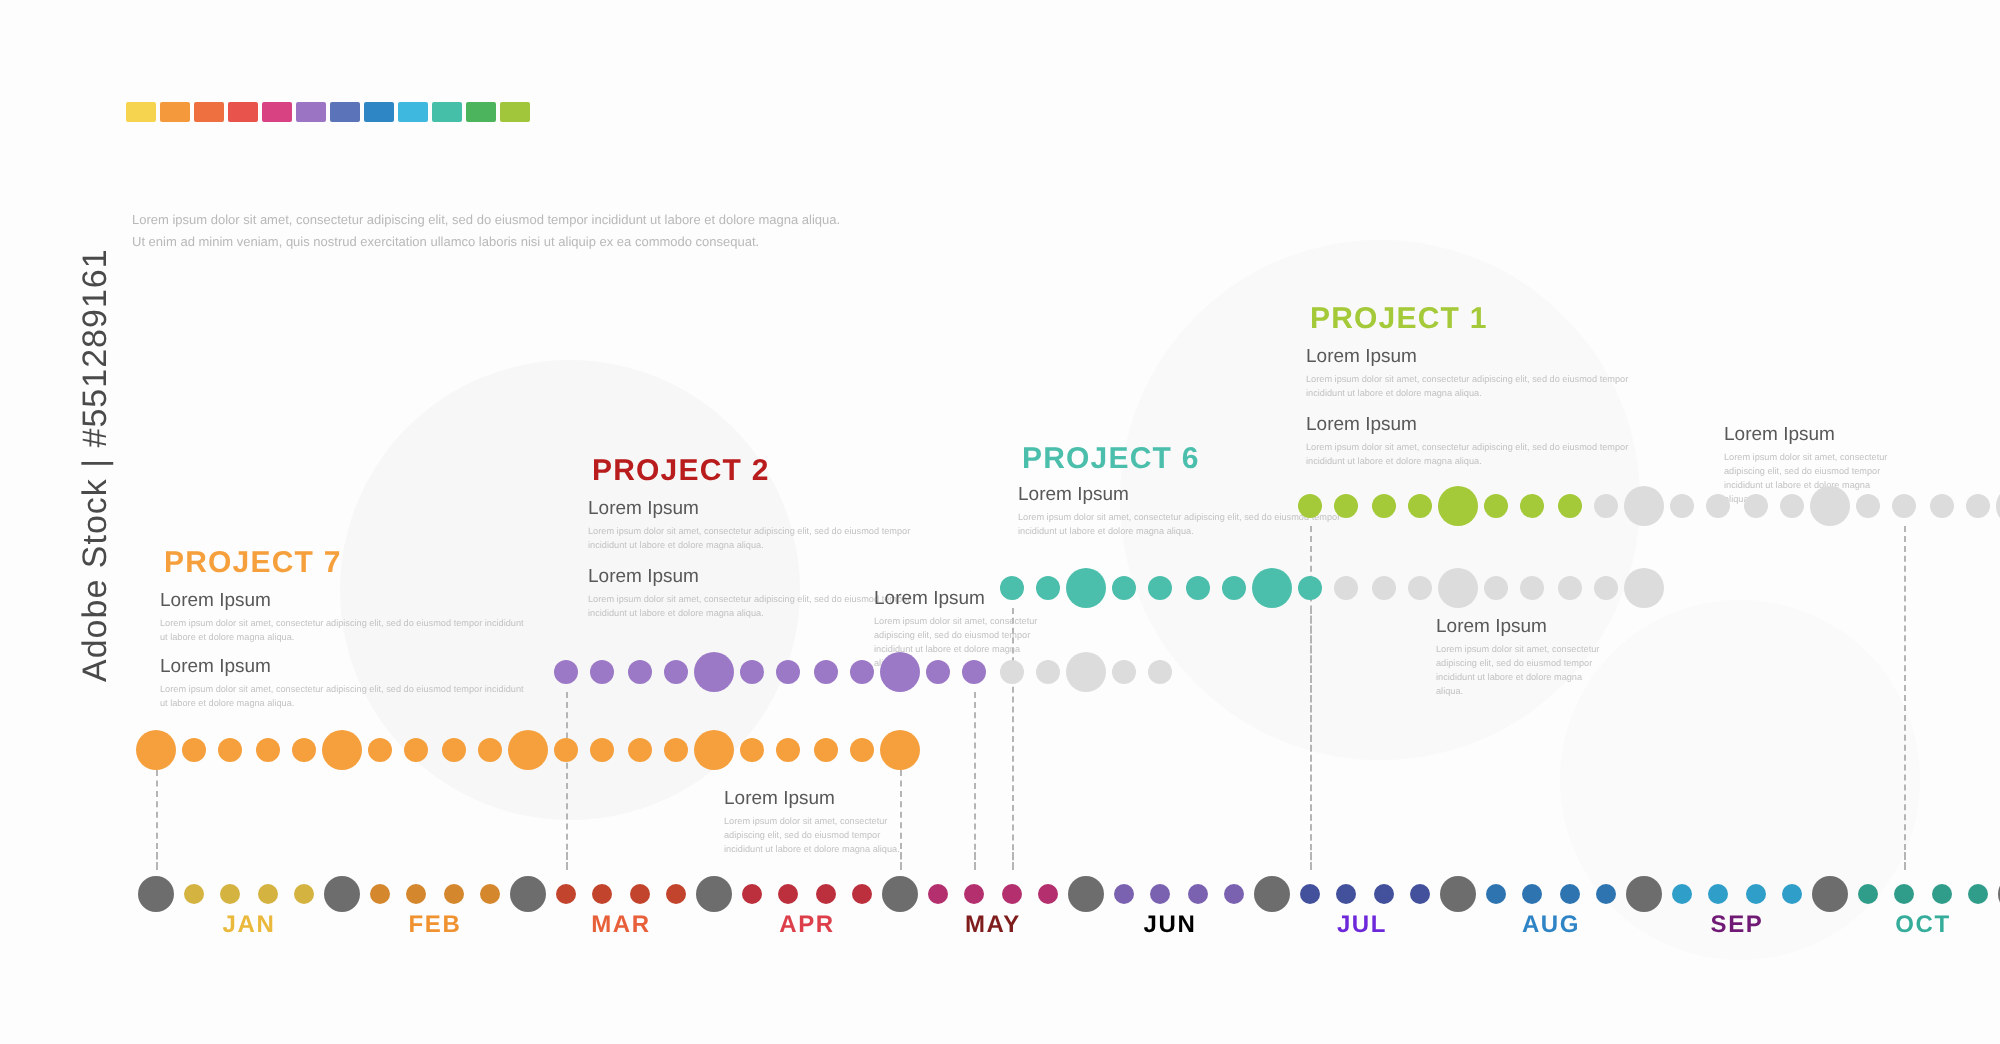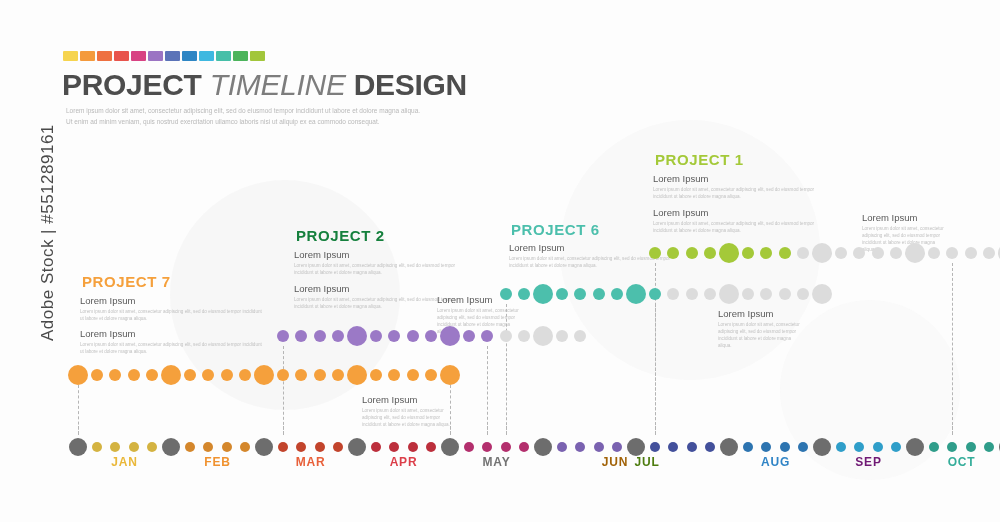--- a/index.html
+++ b/index.html
@@ -67,23 +67,20 @@
       <div class="swatch" style="background: rgb(216, 66, 131);"></div>
       <div class="swatch" style="background: rgb(155, 116, 195);"></div>
       <div class="swatch" style="background: rgb(91, 115, 184);"></div>
       <div class="swatch" style="background: rgb(46, 134, 196);"></div>
       <div class="swatch" style="background: rgb(63, 184, 224);"></div>
       <div class="swatch" style="background: rgb(70, 191, 168);"></div>
       <div class="swatch" style="background: rgb(76, 180, 92);"></div>
       <div class="swatch" style="background: rgb(162, 198, 59);"></div>
     </div>
 
-  <div class="title">
-    <span class="b">PROJECT </span><span class="i">TIMELINE</span><span class="b"> DESIGN</span>
-  </div>
 
   <div class="subtitle">
     <div>Lorem ipsum dolor sit amet, consectetur adipiscing elit, sed do eiusmod tempor incididunt ut labore et dolore magna aliqua.</div>
     <div>Ut enim ad minim veniam, quis nostrud exercitation ullamco laboris nisi ut aliquip ex ea commodo consequat.</div>
   </div>
 
   <div id="connectors">
       <div class="vline" style="left: 78px; top: 385px; height: 50px;"></div>
       <div class="vline" style="left: 450px; top: 385px; height: 50px;"></div>
       <div class="vline" style="left: 282.6px; top: 346px; height: 89px;"></div>
@@ -123,21 +120,21 @@
         <div class="dot" style="left: 301.2px; width: 12px; height: 12px; background: rgb(245, 160, 60);"></div>
         <div class="dot" style="left: 319.8px; width: 12px; height: 12px; background: rgb(245, 160, 60);"></div>
         <div class="dot" style="left: 338.4px; width: 12px; height: 12px; background: rgb(245, 160, 60);"></div>
         <div class="dot" style="left: 357px; width: 20px; height: 20px; background: rgb(245, 160, 60);"></div>
         <div class="dot" style="left: 375.6px; width: 12px; height: 12px; background: rgb(245, 160, 60);"></div>
         <div class="dot" style="left: 394.2px; width: 12px; height: 12px; background: rgb(245, 160, 60);"></div>
         <div class="dot" style="left: 412.8px; width: 12px; height: 12px; background: rgb(245, 160, 60);"></div>
         <div class="dot" style="left: 431.4px; width: 12px; height: 12px; background: rgb(245, 160, 60);"></div>
         <div class="dot" style="left: 450px; width: 20px; height: 20px; background: rgb(245, 160, 60);"></div>
       </div>
-      <div class="proj-title" style="left: 296px; top: 227px; color: #15803d;">PROJECT  2</div>
+      <div class="proj-title" style="left: 296px; top: 227px; color: #b91c1c;">PROJECT  2</div>
       <div class="note" style="left: 294px; top: 249px; width: 180px;">
         <div class="note-h">Lorem Ipsum</div>
         <div class="note-p">Lorem ipsum dolor sit amet, consectetur adipiscing elit, sed do eiusmod tempor incididunt ut labore et dolore magna aliqua.</div>
       </div>
       <div class="note" style="left: 294px; top: 283px; width: 180px;">
         <div class="note-h">Lorem Ipsum</div>
         <div class="note-p">Lorem ipsum dolor sit amet, consectetur adipiscing elit, sed do eiusmod tempor incididunt ut labore et dolore magna aliqua.</div>
       </div>
       <div class="note" style="left: 437px; top: 294px; width: 86px;">
         <div class="note-h">Lorem Ipsum</div>
@@ -278,23 +275,23 @@
       <div class="dot" style="left: 952.2px; width: 10px; height: 10px; background: rgb(47, 157, 138);"></div>
       <div class="dot" style="left: 970.8px; width: 10px; height: 10px; background: rgb(47, 157, 138);"></div>
       <div class="dot" style="left: 989.4px; width: 10px; height: 10px; background: rgb(47, 157, 138);"></div>
       <div class="dot" style="left: 1008px; width: 18px; height: 18px; background: rgb(109, 109, 109);"></div>
     </div>
   <div id="month-labels">
       <div class="month-label" style="left: 124.5px; color: rgb(234, 184, 58);">JAN</div>
       <div class="month-label" style="left: 217.5px; color: rgb(240, 146, 47);">FEB</div>
       <div class="month-label" style="left: 310.5px; color: rgb(232, 96, 58);">MAR</div>
       <div class="month-label" style="left: 403.5px; color: rgb(220, 63, 74);">APR</div>
-      <div class="month-label" style="left: 496.5px; color: #737373;">MAY</div>
-      <div class="month-label" style="left: 615px; color: #a16207;">JUN</div>
-      <div class="month-label" style="left: 647px; color: #4d7c0f;">JUL</div>
+      <div class="month-label" style="left: 496.5px; color: #7f1d1d;">MAY</div>
+      <div class="month-label" style="left: 585px; color: #000000;">JUN</div>
+      <div class="month-label" style="left: 681px; color: #6d28d9;">JUL</div>
       <div class="month-label" style="left: 775.5px; color: rgb(47, 132, 198);">AUG</div>
       <div class="month-label" style="left: 868.5px; color: #701a75;">SEP</div>
       <div class="month-label" style="left: 961.5px; color: rgb(53, 173, 154);">OCT</div>
     </div>
 
 <div class="vline" style="left: 78px; top: 426px; height: 8px;"></div>
     <div class="vline" style="left: 450px; top: 426px; height: 8px;"></div>
     <div class="vline" style="left: 282.6px; top: 426px; height: 8px;"></div>
     <div class="vline" style="left: 487.2px; top: 426px; height: 8px;"></div>
     <div class="vline" style="left: 505.8px; top: 426px; height: 8px;"></div>

